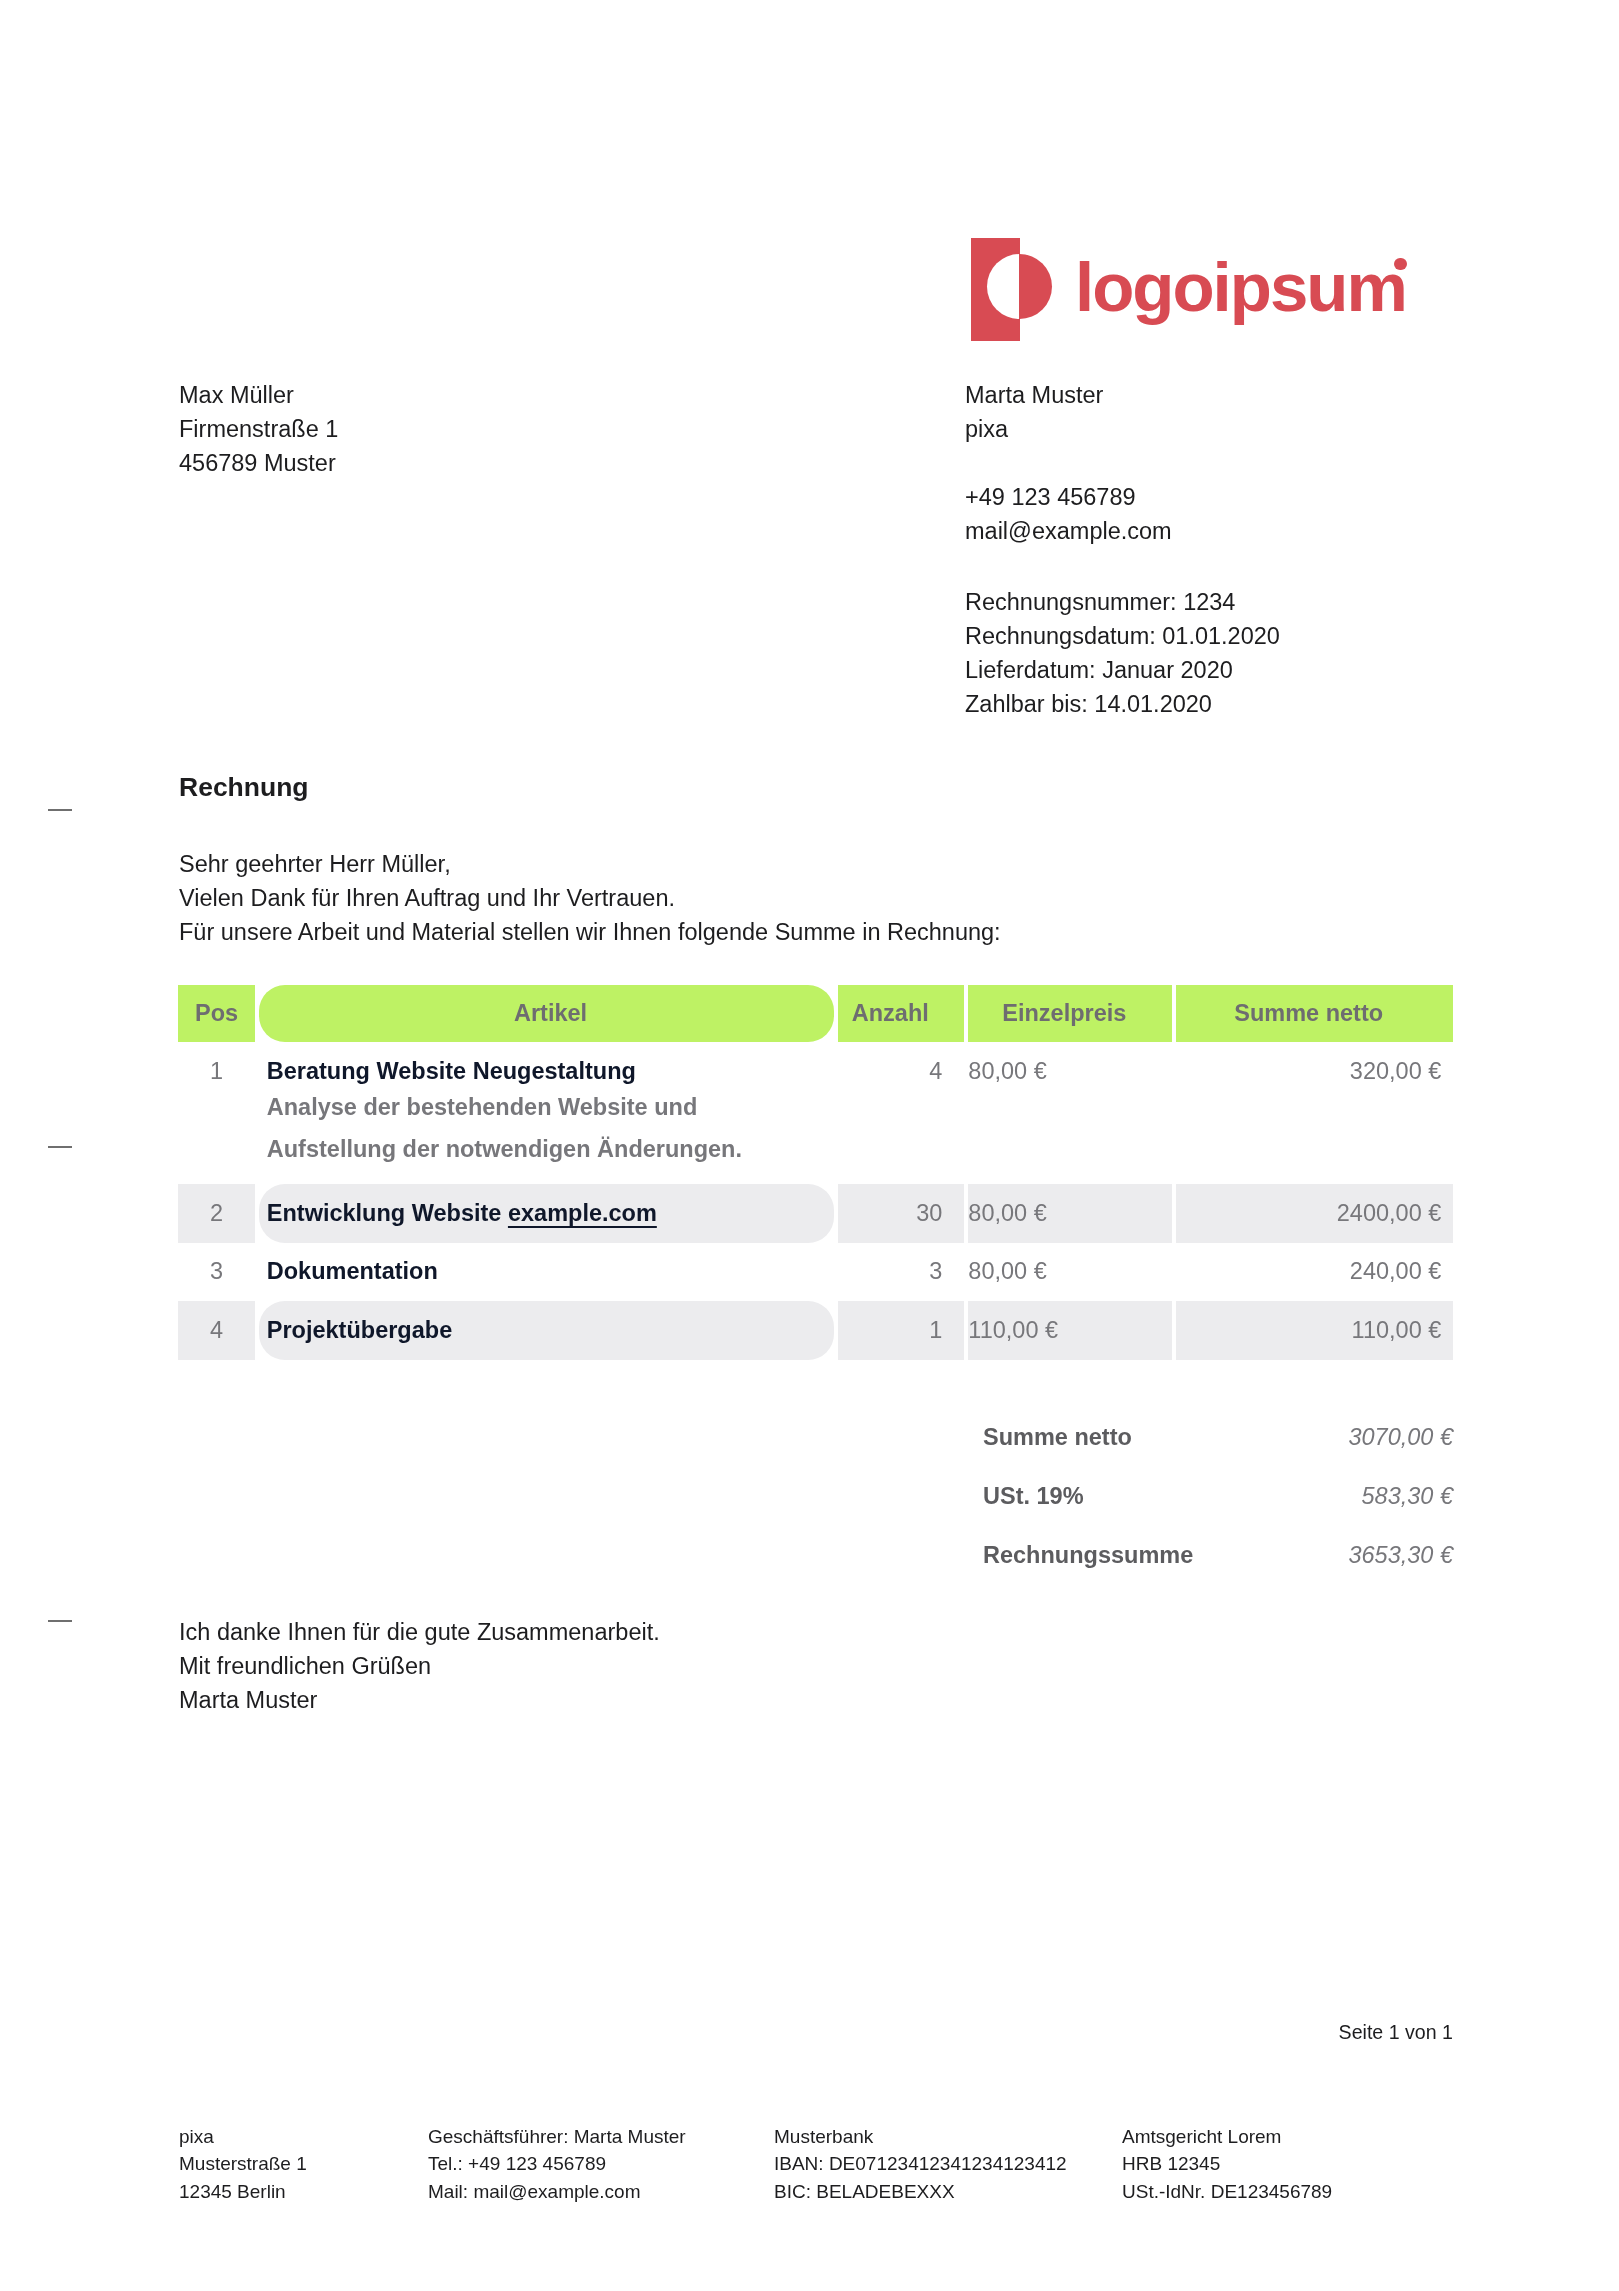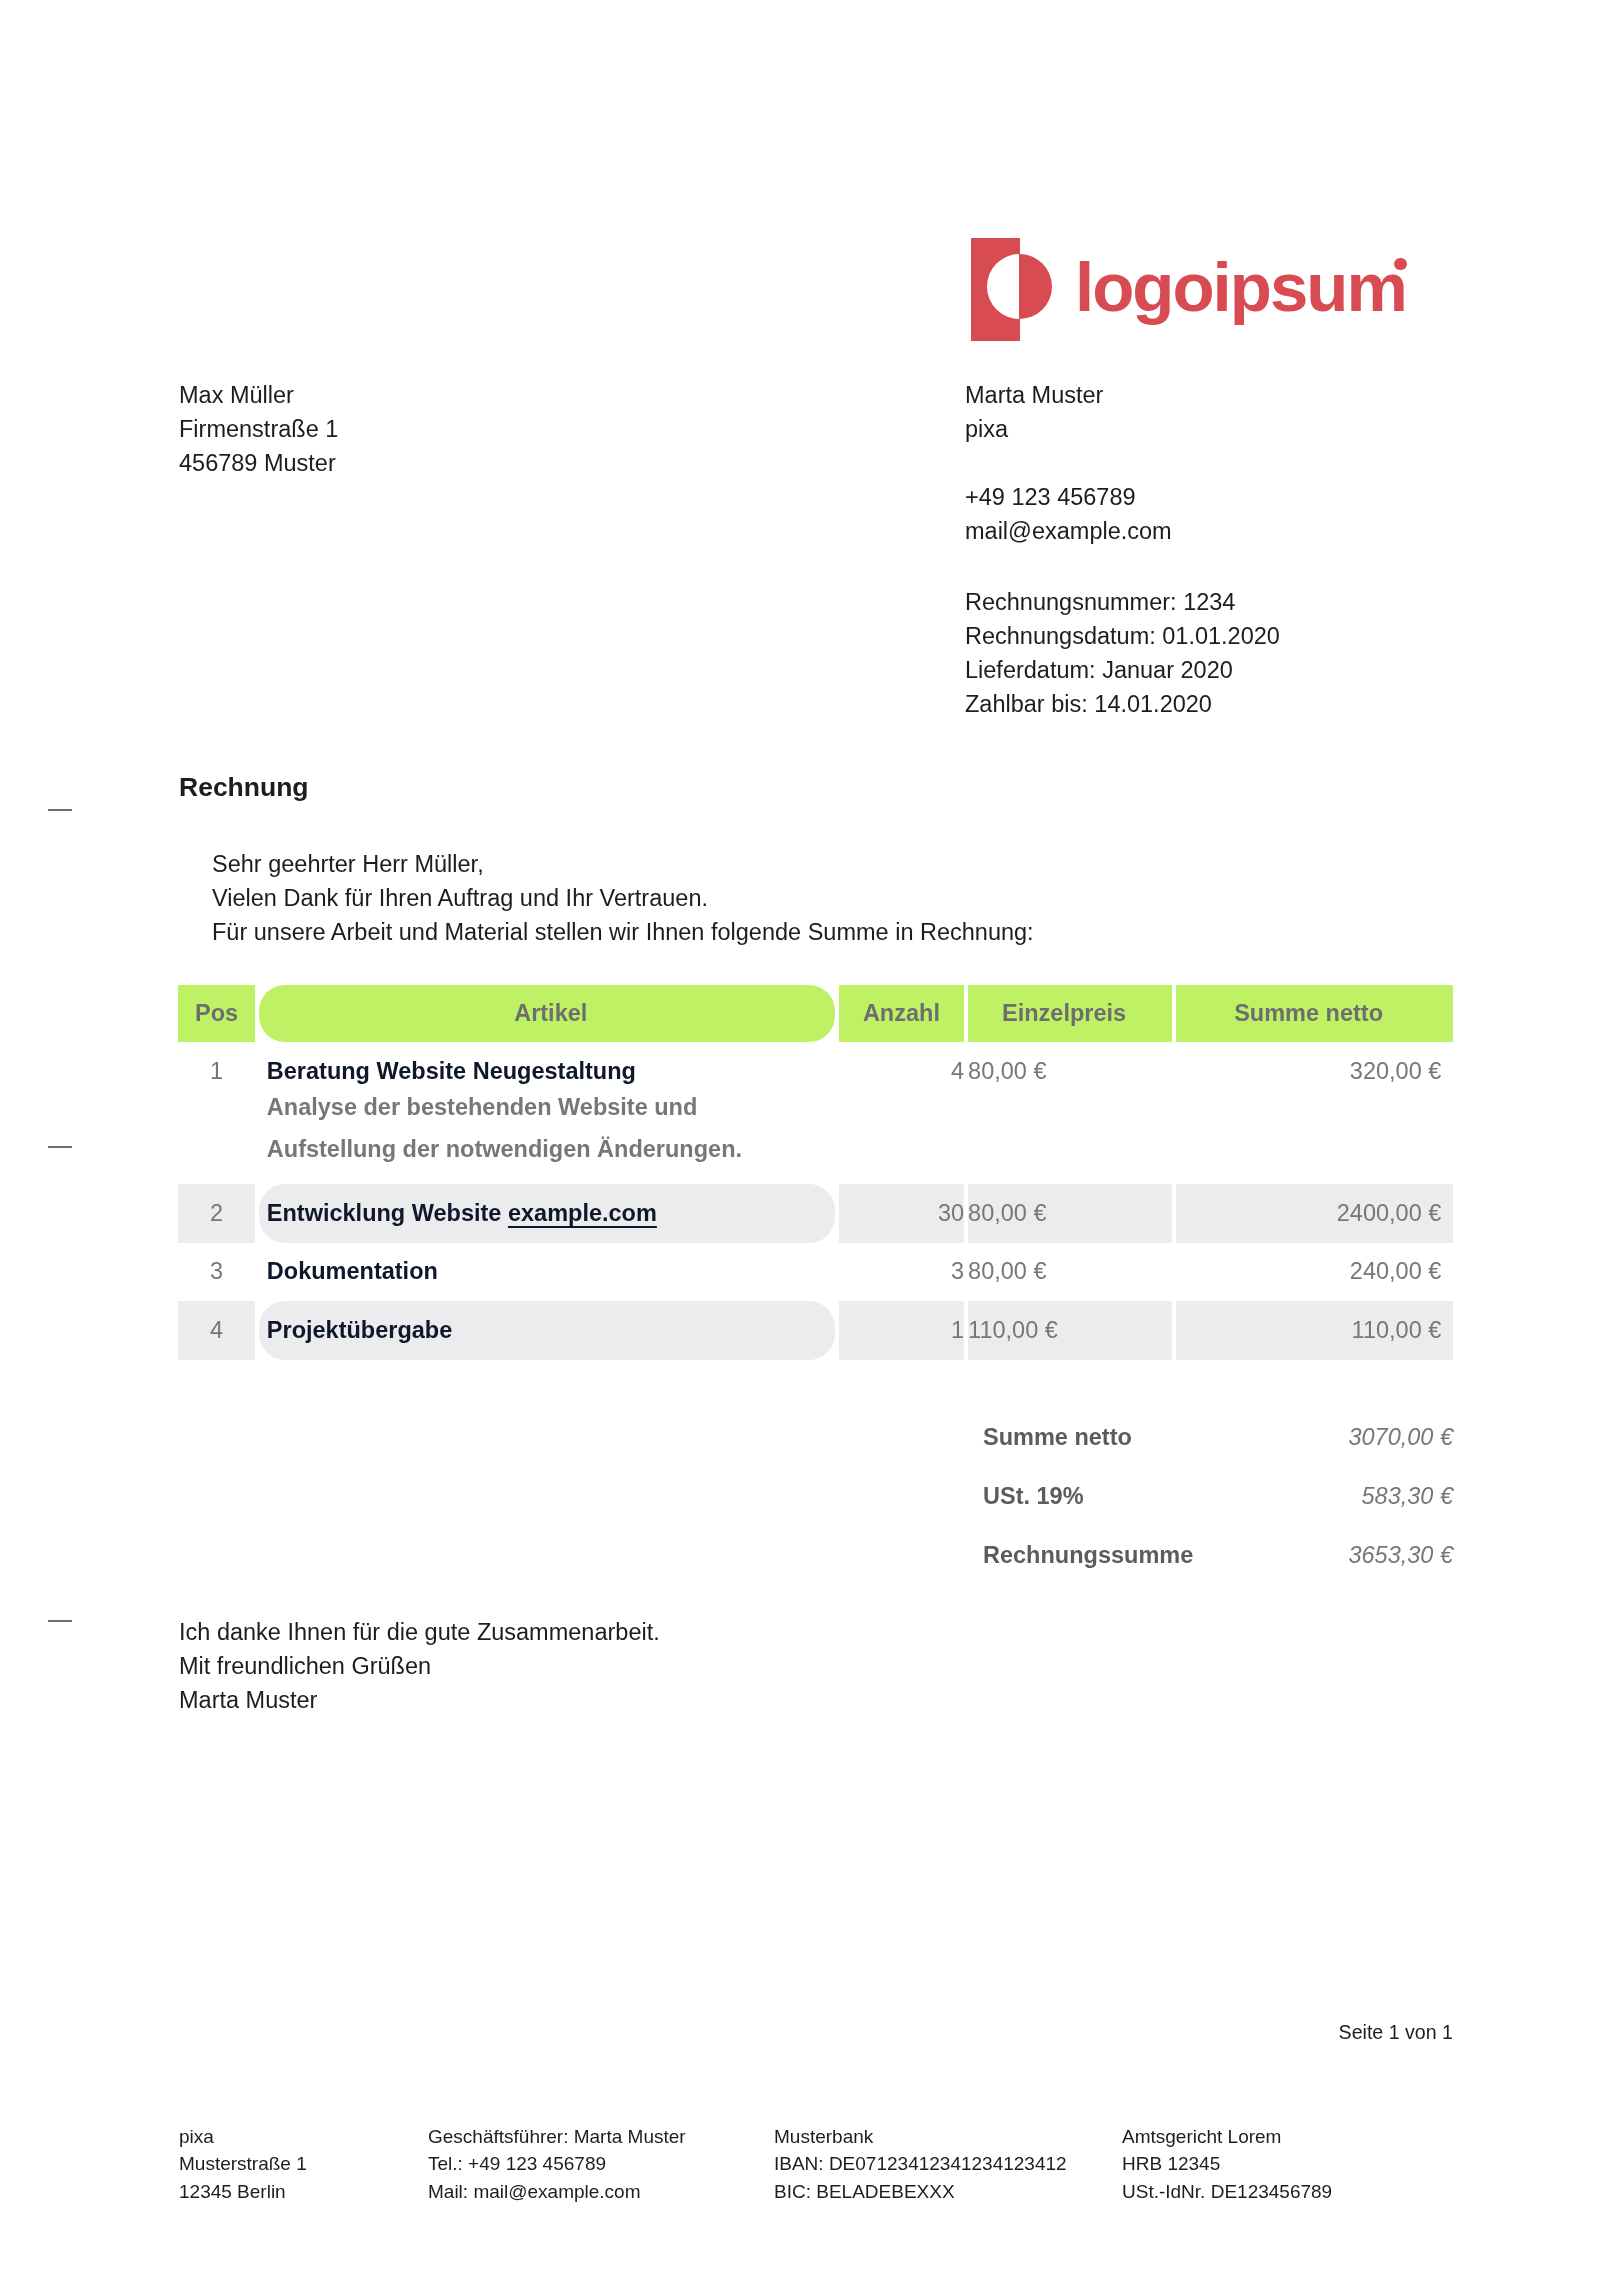--- a/index.html
+++ b/index.html
@@ -31,21 +31,21 @@
   .logo-dot { position: absolute; left: 423px; top: 19.6px; width: 12.7px; height: 12.7px; border-radius: 50%; background: var(--red); }
 
   .line { line-height: 34px; }
 
   .recipient-block { left: 179px; top: 378px; }
   .sender-block { left: 965px; top: 378px; }
   .sender-gap { height: 34px; }
   .meta-block { left: 965px; top: 585px; }
 
   .doc-title { left: 179px; top: 772px; font-size: 26.5px; font-weight: bold; }
-  .greeting-block { left: 179px; top: 847px; margin-left: 33px; }
+  .greeting-block { left: 179px; top: 847px; }
 
   
   .invoice-table-wrap { position: absolute; left: 179px; top: 985px; width: 1283px; }
   table.invoice {
     width: 100%;
     border-collapse: separate;
     border-spacing: 4.9px 0;
     margin-left: -4.9px; margin-right: -4.9px;
   }
   table.invoice th {
@@ -61,21 +61,21 @@
     vertical-align: top;
     padding-top: 14.7px;
     padding-bottom: 14.7px;
     line-height: 29px;
     font-size: 23.5px;
     color: #77777b;
   }
   tr.zebra td { background: #ececee; }
   .c-pos   { width: 78px;  text-align: center; }
   .c-art   { width: 588px; text-align: left; padding-left: 7.8px; border-radius: 26px; }
-  .c-qty   { width: 127px; text-align: right; padding-right: 0; }
+  .c-qty   { width: 127px; text-align: right; padding-right: 22px; }
   .c-unit  { width: 206px; padding-right: 11.8px; }
   .c-sum   { width: 283px; text-align: right; padding-right: 11.8px; }
   th.c-art { padding-left: 7.8px; }
   .item-title { font-weight: bold; color: #0f172a; }
   .item-link { text-decoration: underline; text-decoration-thickness: 2px; text-underline-offset: 4.9px; }
   .item-desc { line-height: 42px; color: #77777b; font-weight: bold; }
 
   
   .totals-block { position: absolute; left: 983px; top: 1408px; width: 470px; }
   .totals-row { display: flex; justify-content: space-between; align-items: center; height: 59px; }

